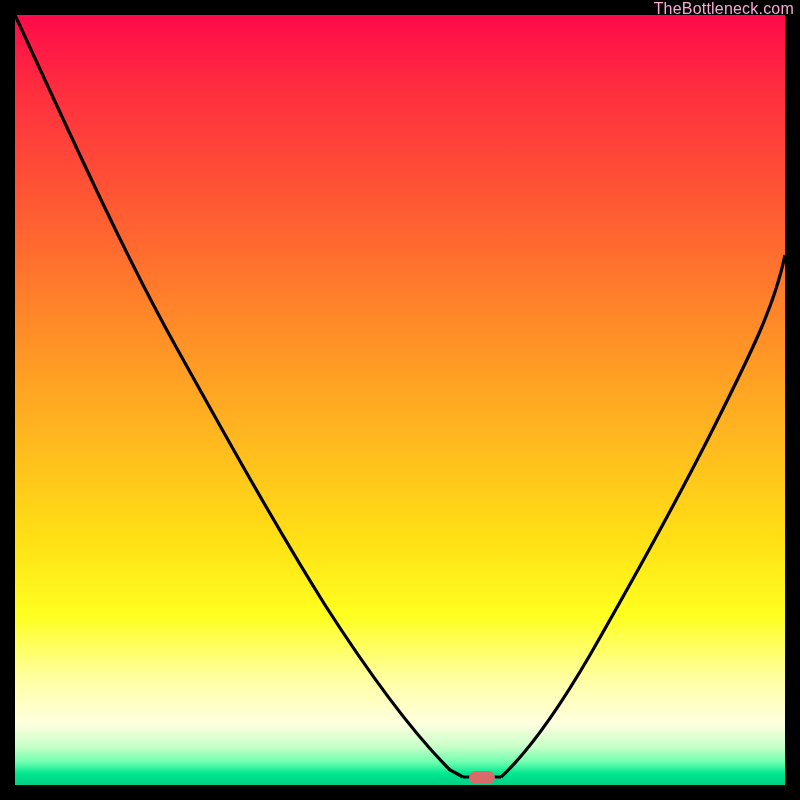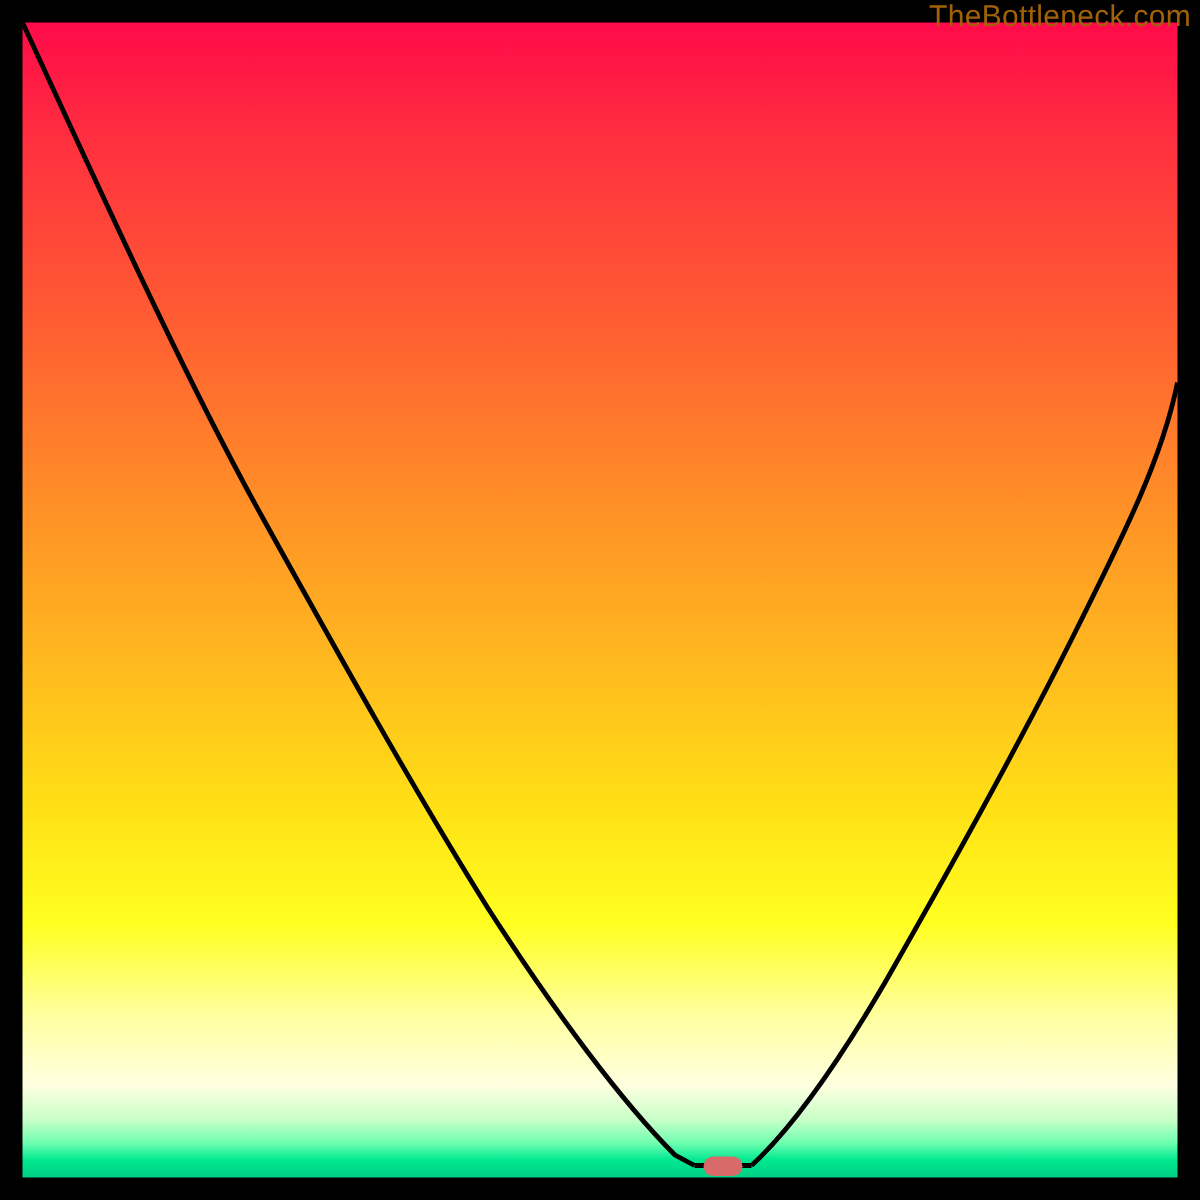--- a/index.html
+++ b/index.html
@@ -40,22 +40,22 @@
       #c8ffc8 95%,
       #70ffb0 97%,
       #00e890 98.5%,
       #00d084 100%
     );
   }
   .watermark {
     position: absolute;
     top: 0px;
     right: 6px;
-    color: #a16207;
-    font-size: 20px;
+    color: #f9a8d4;
+    font-size: 16px;
     font-weight: 500;
     letter-spacing: 0.2px;
     user-select: none;
   }
   svg.curve {
     position: absolute;
     left: 0;
     top: 0;
     width: 770px;
     height: 770px;

